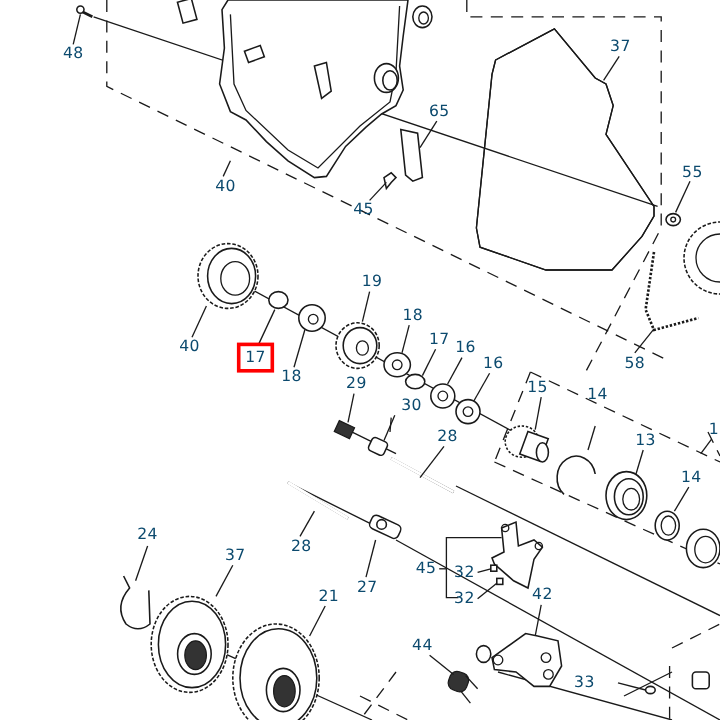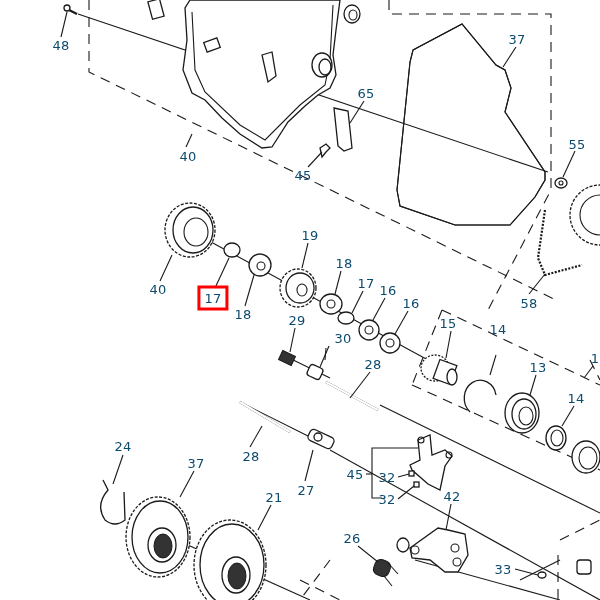--- a/index.html
+++ b/index.html
@@ -260,15 +260,15 @@
 <span class="callout" style="left:595px;top:358px">1</span>
 <span class="callout" style="left:123px;top:446px">24</span>
 <span class="callout" style="left:196px;top:463px">37</span>
 <span class="callout" style="left:251px;top:456px">28</span>
 <span class="callout" style="left:306px;top:490px">27</span>
 <span class="callout" style="left:274px;top:497px">21</span>
 <span class="callout" style="left:355px;top:474px">45</span>
 <span class="callout" style="left:387px;top:477px">32</span>
 <span class="callout" style="left:387px;top:499px">32</span>
 <span class="callout" style="left:452px;top:496px">42</span>
-<span class="callout" style="left:352px;top:538px">26</span>
-<span class="callout" style="left:503px;top:569px">33</span>
+<span class="callout" style="left:352px;top:538px">44</span>
+<span class="callout" style="left:487px;top:569px">33</span>
 </div>
 
 </body></html>

